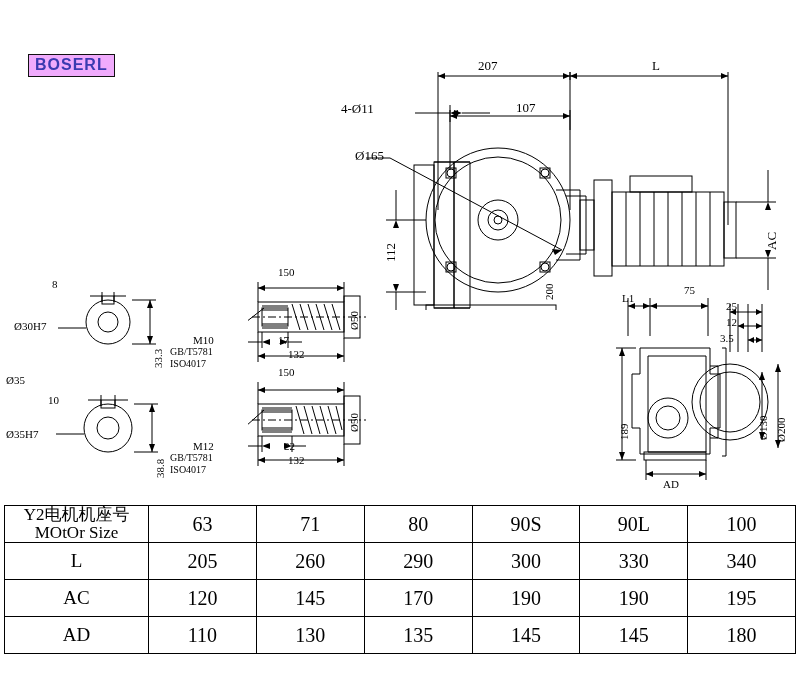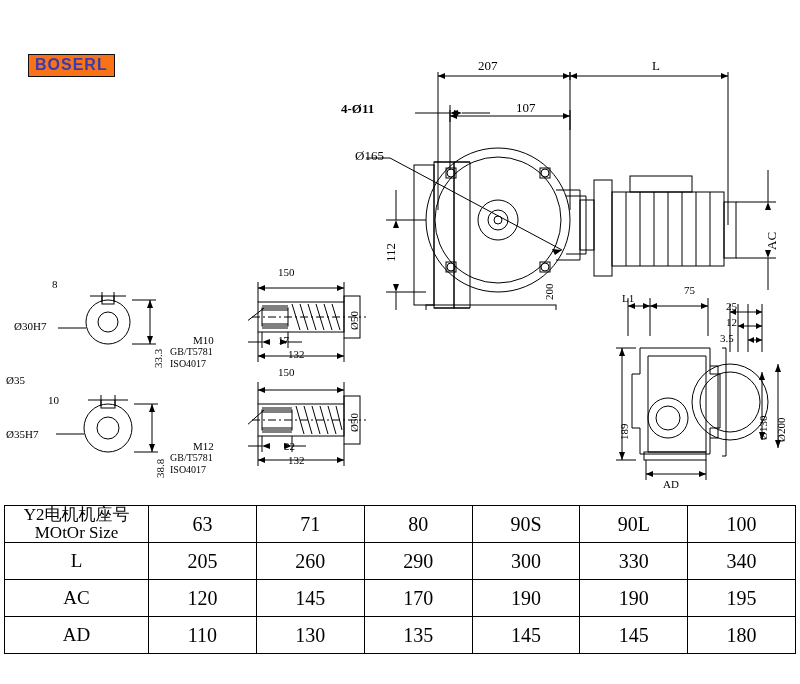--- a/index.html
+++ b/index.html
@@ -11,21 +11,21 @@
   .root{position:relative;width:800px;height:684px;}
   .abs{position:absolute;}
   
   #title{
     left:28px;top:18px;font-family:"Liberation Sans", sans-serif;
     font-weight:bold;font-size:30px;letter-spacing:0px;white-space:nowrap;
   }
   #logo{
     left:28px;top:54px;border:1px solid #111;padding:1px 6px 2px 6px;
     font-family:"Liberation Sans", sans-serif;font-weight:bold;font-size:16px;
-    color:#3a3ab0;background:#f97316;letter-spacing:1px;
+    color:#3a3ab0;background:#f0abfc;letter-spacing:1px;
   }
   
   .lbl{font-family:"Liberation Serif", serif;font-size:13px;white-space:nowrap;}
   .lbl.sm{font-size:11px;}
   .lbl.xs{font-size:10px;}
   .vert{transform:rotate(-90deg);transform-origin:left top;}
   svg{display:block;}
   
   #spec-table{
     position:absolute;left:4px;top:505px;width:792px;border-collapse:collapse;
@@ -132,21 +132,21 @@
 
         <line x1="36" y1="108" x2="60" y2="108"></line>
         <line x1="60" y1="108" x2="232" y2="200"></line>
         <path d="M232 200 l-10 -1 l3 6 z" fill="#000" stroke="none"></path>
       </g>
     </svg>
   </div>
   <div class="abs lbl" style="left:478px;top:58px;">207</div>
   <div class="abs lbl" style="left:652px;top:58px;">L</div>
   <div class="abs lbl" style="left:516px;top:100px;">107</div>
-  <div class="abs lbl" style="left:341px;top:101px;font-weight:bold;">4-Ø11</div>
+  <div class="abs lbl" style="left:341px;top:101px;">4-Ø11</div>
   <div class="abs lbl" style="left:355px;top:148px;">Ø165</div>
   <div class="abs lbl vert" style="left:383px;top:262px;">112</div>
   <div class="abs lbl vert" style="left:764px;top:250px;">AC</div>
   <div class="abs lbl sm vert" style="left:543px;top:300px;">200</div>
 
   <div class="abs" style="left:40px;top:290px;">
     <svg width="130" height="80" viewBox="0 0 130 80">
       <g stroke="#000" fill="none" stroke-width="1">
         <circle cx="68" cy="32" r="22"></circle>
         <circle cx="68" cy="32" r="10"></circle>

